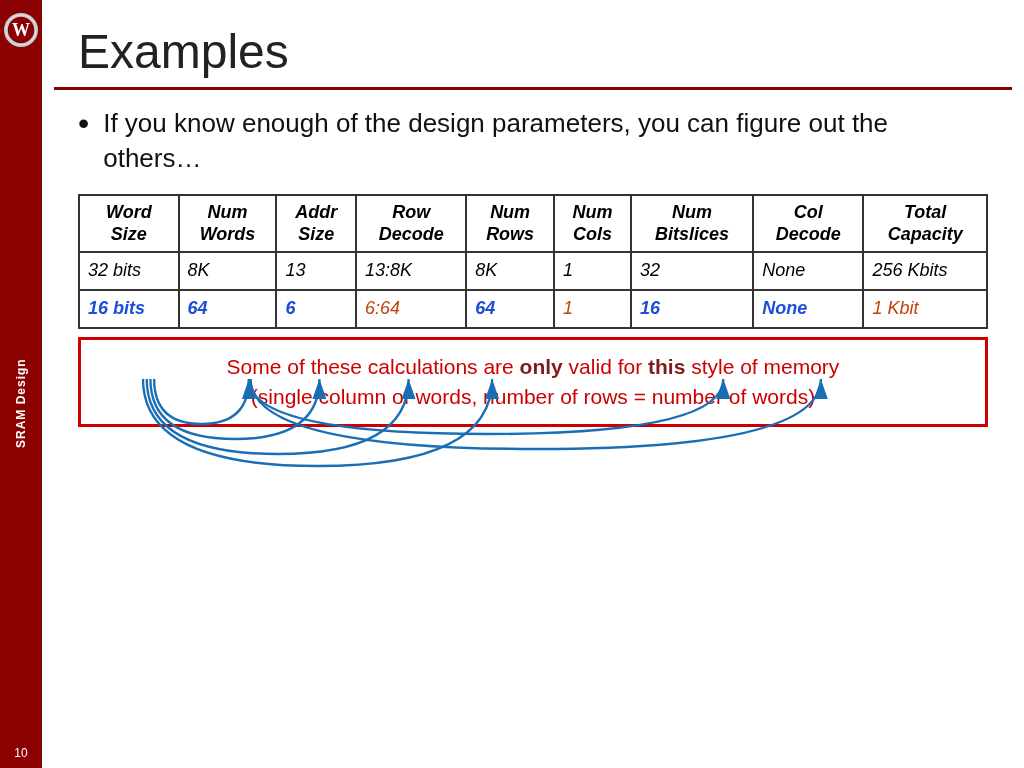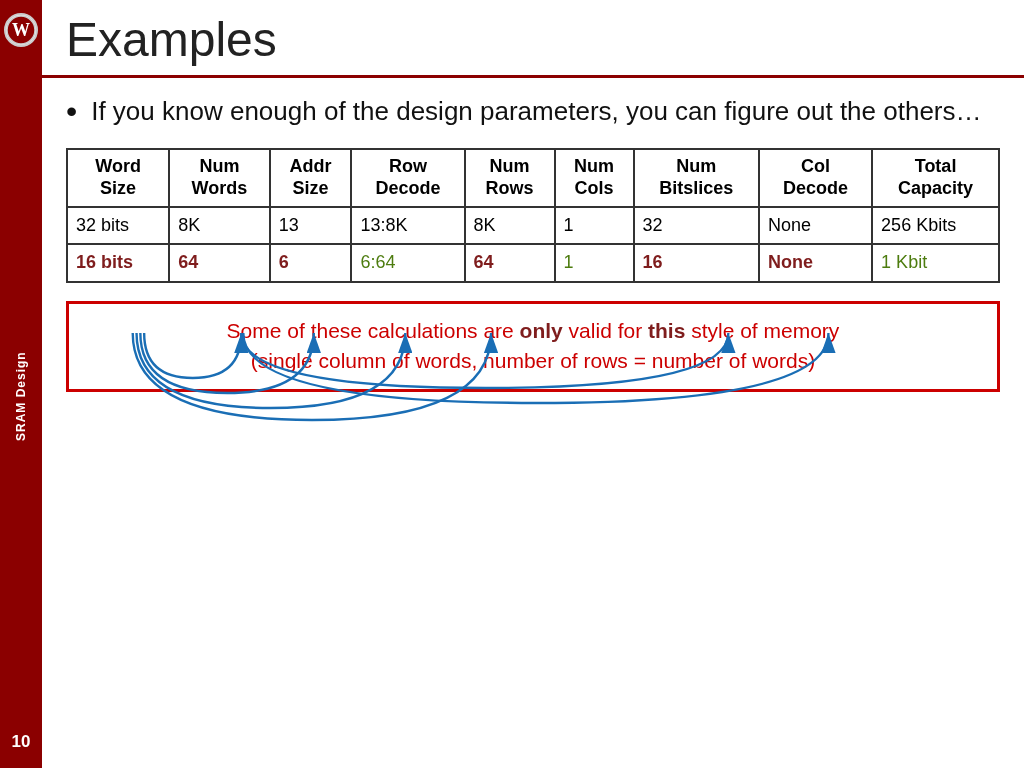--- a/index.html
+++ b/index.html
@@ -52,31 +52,31 @@
       font-size: 12px;
       font-weight: bold;
       letter-spacing: 1px;
       flex: 1;
       display: flex;
       align-items: center;
       justify-content: center;
     }
     .sidebar-page-num {
       color: #fff;
-      font-size: 17px;
-      font-weight: bold;
-      padding-bottom: 16px;
+      font-size: 12px;
+      font-weight: normal;
+      padding-bottom: 8px;
     }
 
     
     .main {
       flex: 1;
       display: flex;
       flex-direction: column;
-      padding: 0;
+      padding: 12px;
       background: #fff;
     }
 
     
     .header {
       padding: 12px 24px 8px 24px;
       border-bottom: 3px solid #8B0000;
       margin-bottom: 0;
     }
     .header h1 {
@@ -106,22 +106,22 @@
     }
     .bullet-dot {
       font-size: 32px;
       margin-right: 14px;
       margin-top: -2px;
       line-height: 1.2;
     }
 
     
     .table-wrapper {
-      margin-bottom: 10px;
       position: relative;
+      font-style: italic;
     }
     table {
       border-collapse: collapse;
       width: 100%;
       font-size: 18px;
     }
     th {
       border: 2px solid #333;
       padding: 6px 8px;
       text-align: center;
@@ -129,26 +129,26 @@
       background: #fff;
       line-height: 1.2;
     }
     td {
       border: 2px solid #333;
       padding: 7px 8px;
       text-align: left;
       line-height: 1.2;
     }
     .row-red td {
-      color: #7f1d1d;
+      color: #1d4ed8;
       font-weight: bold;
     }
     .row-red td.normal-weight {
       font-weight: normal;
-      color: #4d7c0f;
+      color: #c2410c;
     }
 
     
     .arrows-svg {
       position: absolute;
       top: 0;
       left: 0;
       width: 100%;
       height: 250px;
       pointer-events: none;

